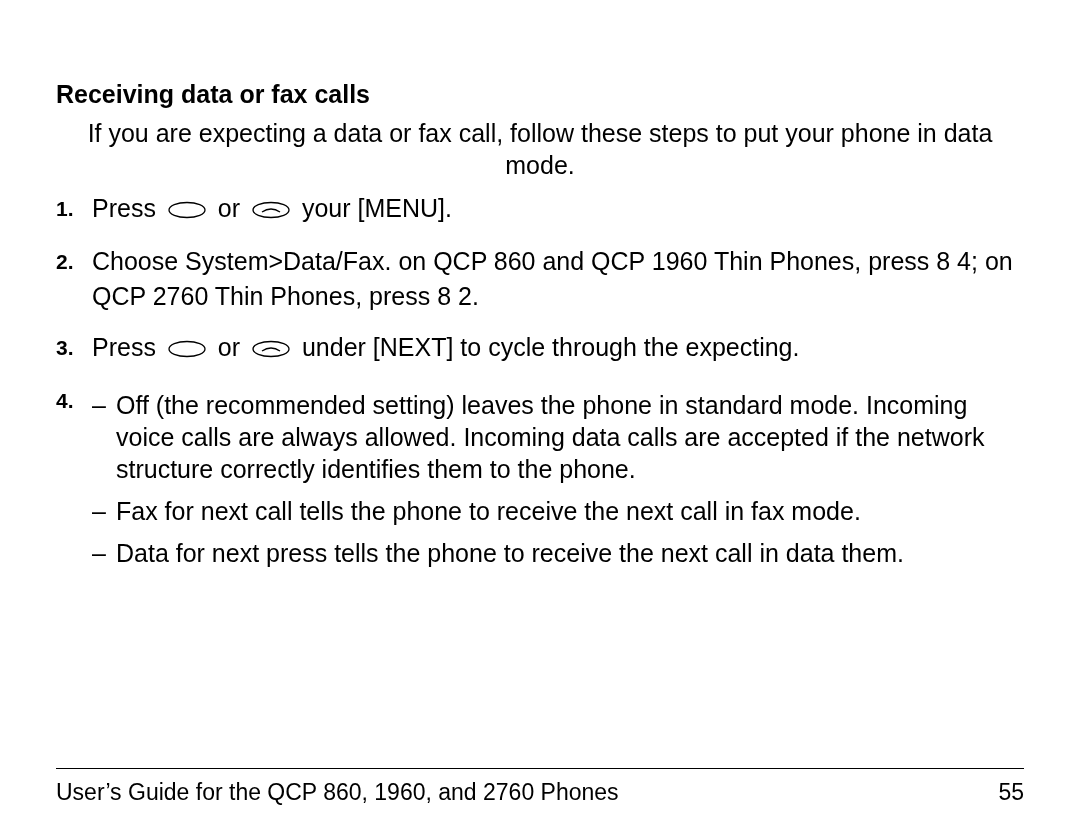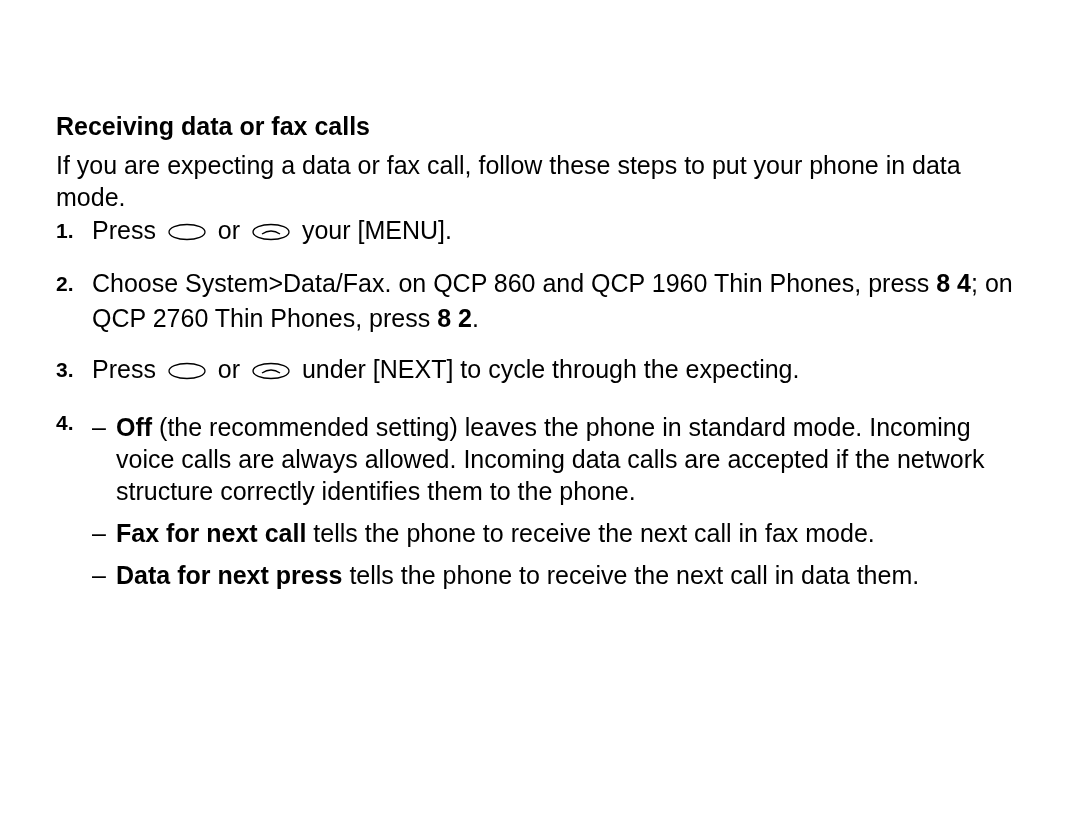--- a/index.html
+++ b/index.html
@@ -9,30 +9,32 @@
     height: 834px;
     background: #ffffff;
     font-family: Verdana, Geneva, sans-serif;
     color: #000000;
   }
   .page {
     position: relative;
     width: 1080px;
     height: 834px;
     box-sizing: border-box;
-    padding: 112px 56px 0 56px;
+    padding: 80px 56px 0 56px;
   }
   .heading {
     font-weight: bold;
     font-size: 25px;
     margin-bottom: 8px;
   }
   .intro {
     font-size: 25px;
     line-height: 1.28;
+    margin-bottom: 10px;
+    text-align: center;
   }
   ol.steps {
     list-style: none;
     margin: 0;
     padding: 0;
     font-size: 25px;
   }
   ol.steps > li {
     display: flex;
     align-items: flex-start;
@@ -45,21 +47,21 @@
     width: 36px;
     flex: 0 0 36px;
     padding-top: 3px;
   }
   .step-body {
     flex: 1;
   }
   .step-body p {
     margin: 0 0 6px 0;
   }
-  .b { font-weight: bold; }
+  .b { font-weight: normal; }
   .oval-icon {
     display: inline-block;
     vertical-align: middle;
     margin: 0 4px;
   }
   .sub-list {
     list-style: none;
     padding: 0;
     margin: 6px 0 0 0;
   }
@@ -178,14 +180,21 @@
             <span class="sub-body">
               <span class="b">Data for next press</span><span> tells the phone to receive the next call in data them.</span>
             </span>
           </li>
         </ul>
       </div>
     </li>
 
   </ol>
 
+  <div class="footer">
+    <hr class="footer-line">
+    <div class="footer-row">
+      <span>User’s Guide for the QCP 860, 1960, and 2760 Phones</span>
+      <span>55</span>
+    </div>
+  </div>
 
 </div>
 
 </body></html>

